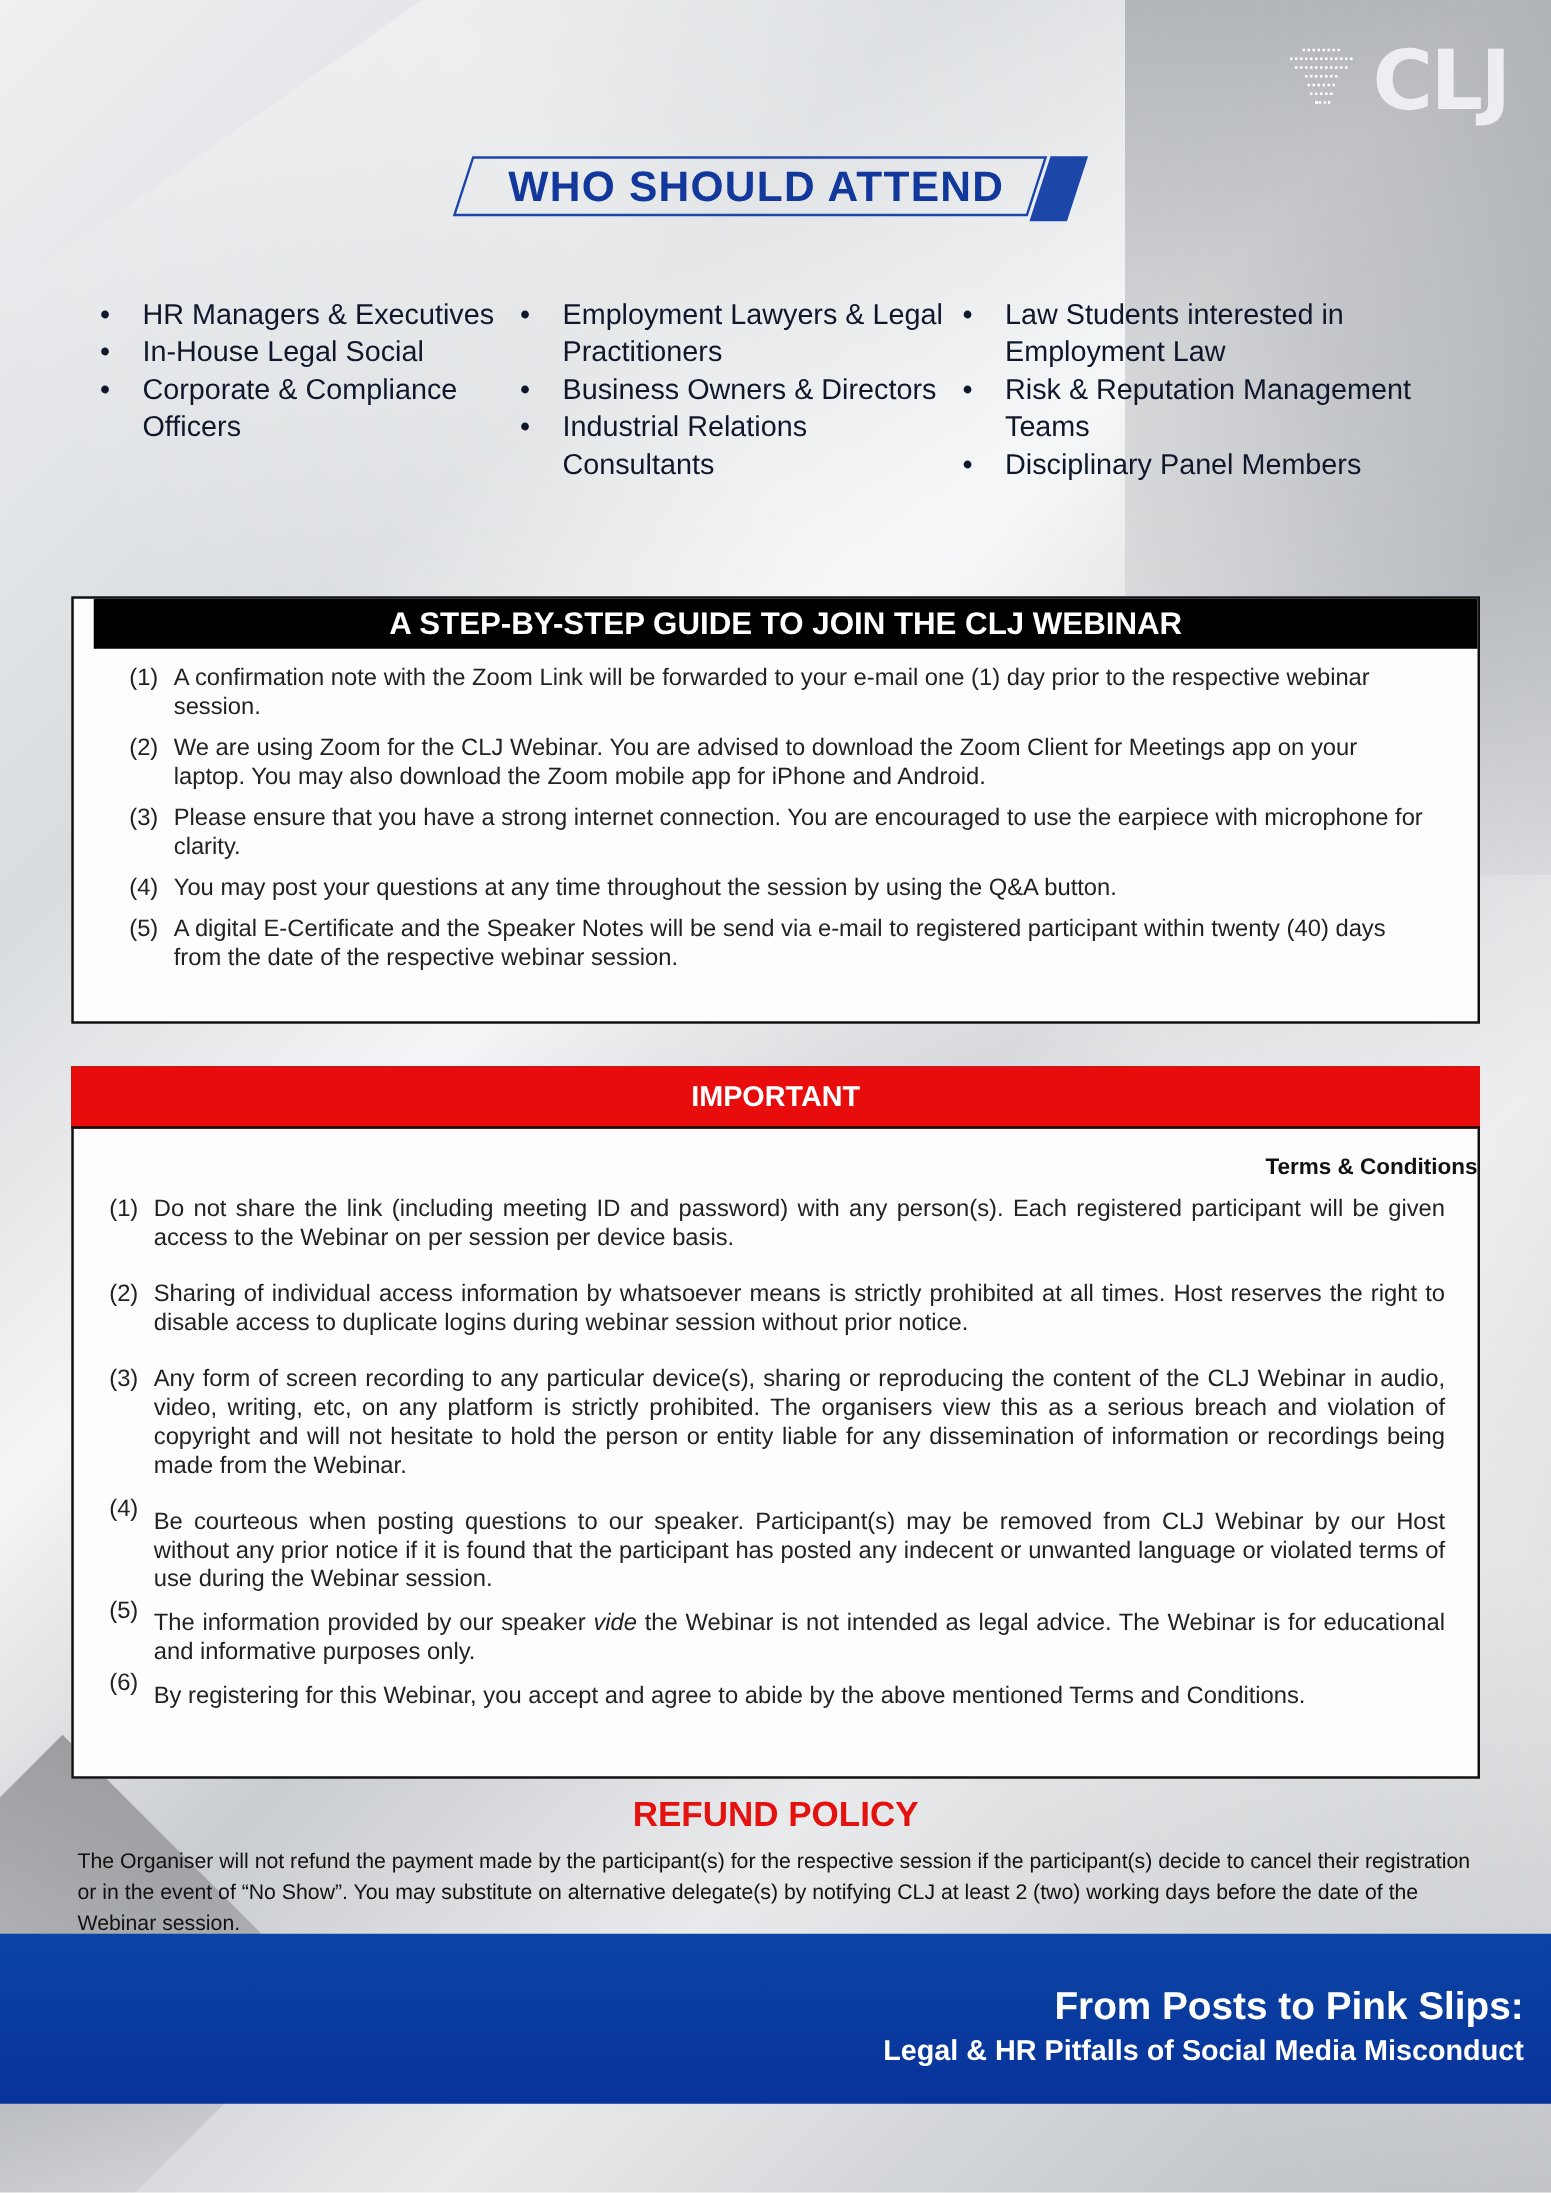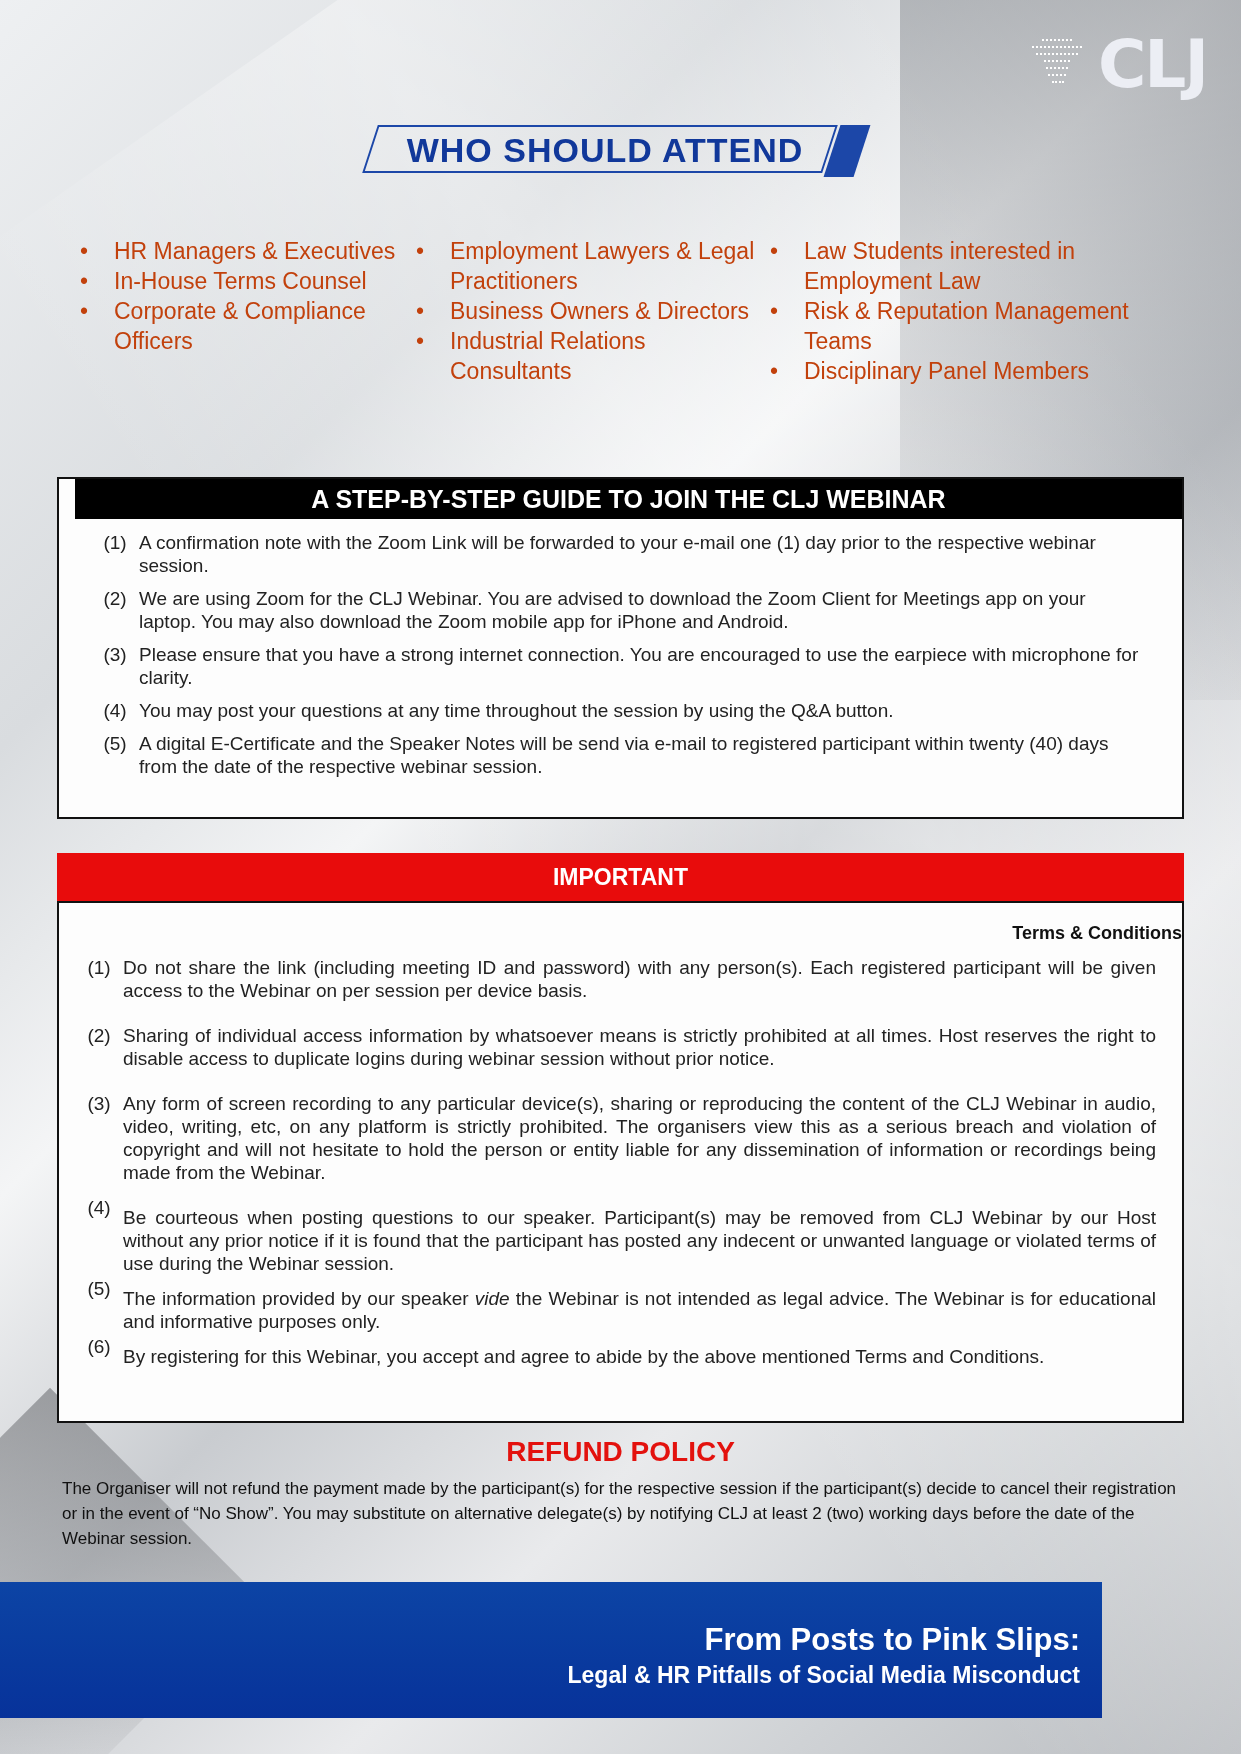--- a/index.html
+++ b/index.html
@@ -21,21 +21,21 @@
 
   
   .attend-banner { position: absolute; left: 370px; top: 125px; width: 500px; height: 52px; }
   .attend-frame { position: absolute; left: 0; top: 0; width: 460px; height: 48px; border: 2px solid #1c47a8; transform: skewX(-18deg); box-sizing: border-box; }
   .attend-tab { position: absolute; left: 462px; top: 0; width: 30px; height: 52px; background: #1c47a8; transform: skewX(-18deg); }
   .attend-title { position: absolute; left: 0; top: 0; width: 470px; height: 48px; line-height: 50px; text-align: center; font-size: 34px; font-weight: bold; color: #11389a; letter-spacing: 1px; }
 
   
   .attend-cols { position: absolute; left: 70px; top: 236px; width: 1120px; display: flex; }
   .attend-col { list-style: none; margin: 0; padding: 0; }
-  .attend-col li { position: relative; padding-left: 44px; font-size: 23px; line-height: 30px; color: #c2410c; }
+  .attend-col li { position: relative; padding-left: 44px; font-size: 23px; line-height: 30px; color: #0f172a; }
   .attend-col li::before { content: "•"; position: absolute; left: 10px; top: 0; }
   .c1 { width: 336px; } .c2 { width: 354px; } .c3 { width: 420px; }
 
   
   .guide { position: absolute; left: 57px; top: 477px; width: 1127px; height: 342px; border: 2px solid #111; background: #fdfdfd; box-sizing: border-box; padding-left: 16px; }
   .guide-head { background: #000; color: #fff; text-align: center; font-weight: bold; font-size: 25px; height: 40px; line-height: 40px; }
   .steps { list-style: none; margin: 0; padding: 12px 40px 0 16px; }
   .steps li { display: flex; font-size: 19px; line-height: 23px; color: #222; margin-bottom: 10px; }
   .steps .num { width: 48px; flex: none; text-align: center; }
   .steps .txt { flex: 1; }
@@ -52,21 +52,21 @@
   .terms .t2 { margin-bottom: 22px; }
   .terms .t3 { margin-bottom: 12px; }
   .terms .t4 .txt, .terms .t5 .txt, .terms .t6 .txt { padding-top: 10px; }
   .terms .t4, .terms .t5 { margin-bottom: 2px; }
 
   
   .refund-title { position: absolute; left: 0; width: 1241px; top: 1436px; text-align: center; font-size: 28px; font-weight: bold; color: #e3120e; }
   .refund-text { position: absolute; left: 62px; top: 1476px; width: 1120px; font-size: 17px; line-height: 25px; color: #111; }
 
   
-  .footer { position: absolute; left: 0; top: 1582px; width: 1102px; height: 136px; background: linear-gradient(180deg, #0c44a5 0%, #0a3da0 40%, #07329a 100%); }
+  .footer { position: absolute; left: 0; top: 1547px; width: 1241px; height: 136px; background: linear-gradient(180deg, #0c44a5 0%, #0a3da0 40%, #07329a 100%); }
   .footer-title { position: absolute; right: 22px; top: 40px; color: #fff; font-weight: bold; font-size: 31px; text-align: right; }
   .footer-sub { position: absolute; right: 22px; top: 80px; color: #fff; font-weight: bold; font-size: 23px; text-align: right; }
 </style>
 </head>
 <body>
 
 <div class="bg-stripe s1"></div>
 <div class="bg-stripe s2"></div>
 <div class="bg-stripe s3"></div>
 
@@ -85,21 +85,21 @@
 
 <div class="attend-banner">
   <div class="attend-frame"></div>
   <div class="attend-tab"></div>
   <div class="attend-title">WHO SHOULD ATTEND</div>
 </div>
 
 <div class="attend-cols">
   <ul class="attend-col c1">
     <li>HR Managers &amp; Executives</li>
-    <li>In-House Terms Counsel</li>
+    <li>In-House Legal Social</li>
     <li>Corporate &amp; Compliance Officers</li>
   </ul>
   <ul class="attend-col c2">
     <li>Employment Lawyers &amp; Legal Practitioners</li>
     <li>Business Owners &amp; Directors</li>
     <li>Industrial Relations Consultants</li>
   </ul>
   <ul class="attend-col c3">
     <li>Law Students interested in Employment Law</li>
     <li>Risk &amp; Reputation Management Teams</li>

